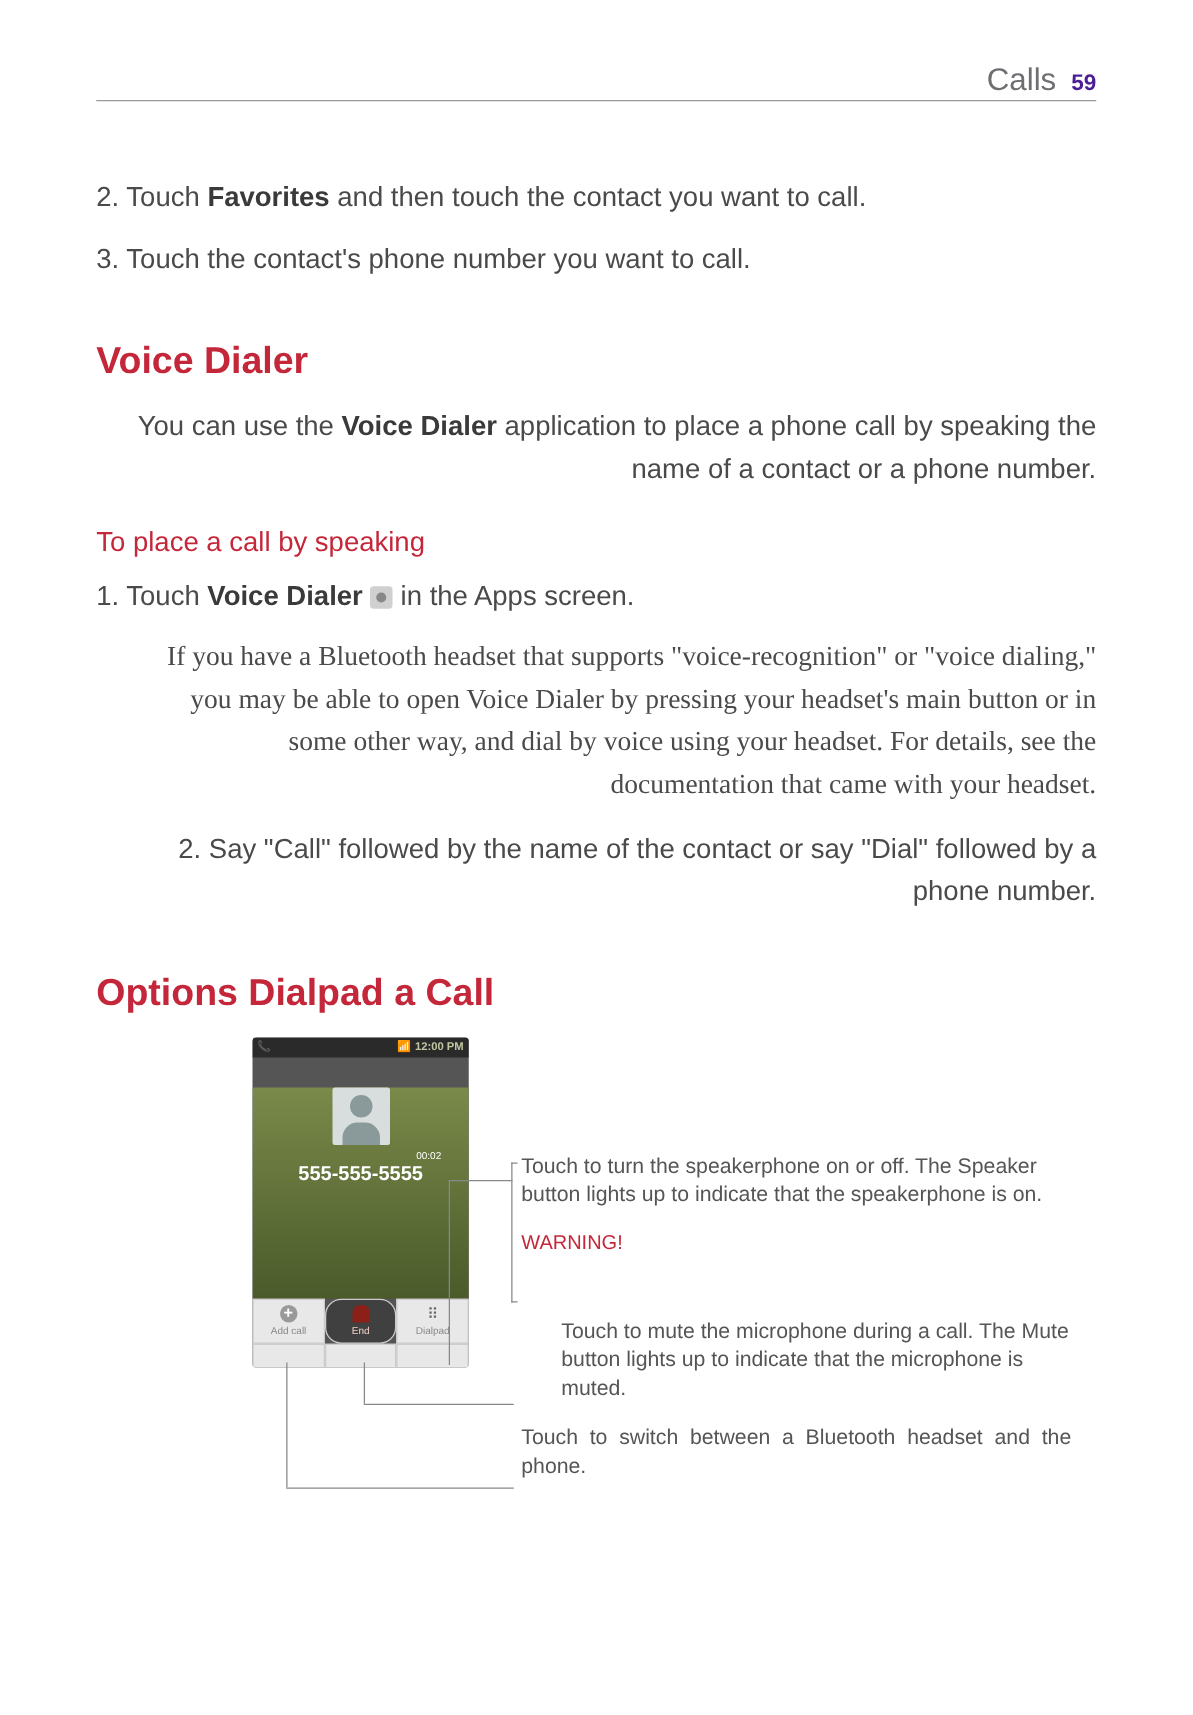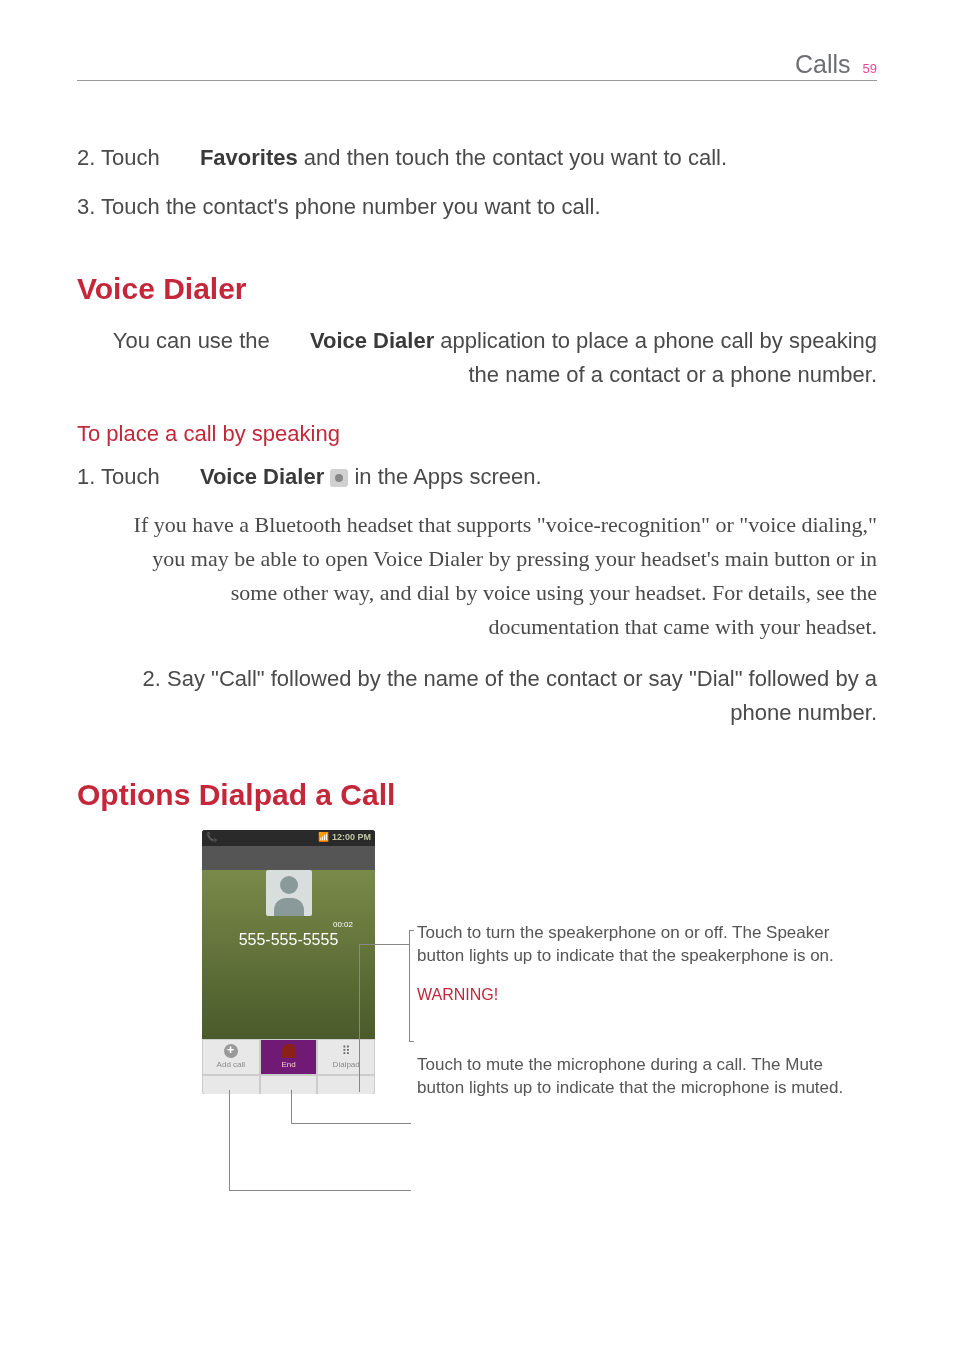--- a/index.html
+++ b/index.html
@@ -19,23 +19,23 @@
       align-items: baseline;
       gap: 12px;
       margin-left: 15px;
     }
     .header-title {
       font-size: 25px;
       color: #6d6e71;
       font-weight: 400;
     }
     .page-num {
-      font-size: 13px;
-      color: #ec4899;
-      font-weight: 400;
+      font-size: 18px;
+      color: #4c1d95;
+      font-weight: 700;
     }
     .hr {
       position: absolute;
       top: 80px;
       left: 77px;
       right: 77px;
       border: none;
       border-top: 1.5px solid #999;
     }
     .content {
@@ -43,21 +43,21 @@
       top: 140px;
       left: 77px;
       right: 77px;
     }
     .list-item {
       font-size: 22px;
       color: #4a4a4a;
       line-height: 1.6;
       margin-bottom: 14px;
     }
-    .bold { font-weight: 600; color: #3a3a3a; margin-left: 34px; }
+    .bold { font-weight: 600; color: #3a3a3a; }
     .h2 {
       font-size: 30px;
       color: #c4273a;
       font-weight: 600;
       margin-top: 48px;
       margin-bottom: 18px;
     }
     .body-text {
       font-size: 22px;
       color: #4a4a4a;
@@ -151,42 +151,42 @@
     }
     .call-timer {
       color: #fff;
       font-size: 8px;
       text-align: right;
       padding-right: 22px;
     }
     .call-number {
       color: #fff;
       font-size: 16px;
-      font-weight: 400;
+      font-weight: 700;
       margin-top: 2px;
     }
     .btn-row {
       display: flex;
       height: 36px;
     }
     .btn-row2 {
       display: flex;
       height: 36px;
     }
     .pbtn {
       flex: 1;
       background: #e8e8e8;
       border: 1px solid #ccc;
       font-size: 8px;
       color: #888;
       text-align: center;
       padding-top: 20px;
       position: relative;
     }
-    .pbtn.end { background: #701a75; color: #f0d0c8; }
+    .pbtn.end { background: #404040; color: #f0d0c8; border-radius: 13px; }
     .pbtn .ic {
       position: absolute;
       top: 4px; left: 50%;
       transform: translateX(-50%);
       width: 14px; height: 14px;
     }
     .ic-plus { background: #999; border-radius: 50%; }
     .ic-plus::after { content: "+"; color: #fff; position: absolute; top: -2px; left: 3px; font-size: 13px; font-weight: bold; }
     .ic-end { width: 18px; height: 10px; background: #8a2018; border-radius: 6px 6px 0 0; top: 6px; }
     .ic-dial { color: #666; font-size: 12px; top: 2px; }
@@ -218,21 +218,21 @@
       width: 440px;
       font-size: 17px;
       color: #555;
       line-height: 1.35;
     }
     .callout { margin-bottom: 16px; }
     .warn-label {
       color: #c4273a;
       font-size: 16px;
     }
-    .callout-mute { margin-top: 48px; }
+    .callout-mute { margin-top: 48px; margin-left: 32px; }
     .callout-bt { margin-top: 14px; text-align: justify; }
   </style>
 </head>
 <body>
 
 <div class="header">
   <span class="header-title">Calls</span>
   <span class="page-num">59</span>
 </div>
 <hr class="hr">
@@ -299,17 +299,18 @@
     <div class="line line-mute-h"></div>
     <div class="line line-bt-v"></div>
     <div class="line line-bt-h"></div>
 
     <div class="callouts">
       <div class="callout">Touch to turn the speakerphone on or off. The Speaker button lights up to indicate that the speakerphone is on.</div>
       <div class="callout">
         <div class="warn-label">WARNING!</div>
       </div>
       <div class="callout callout-mute">Touch to mute the microphone during a call. The Mute button lights up to indicate that the microphone is muted.</div>
+      <div class="callout callout-bt">Touch to switch between a Bluetooth headset and the phone.</div>
     </div>
 
   </div>
 
 </div>
 
 </body></html>

